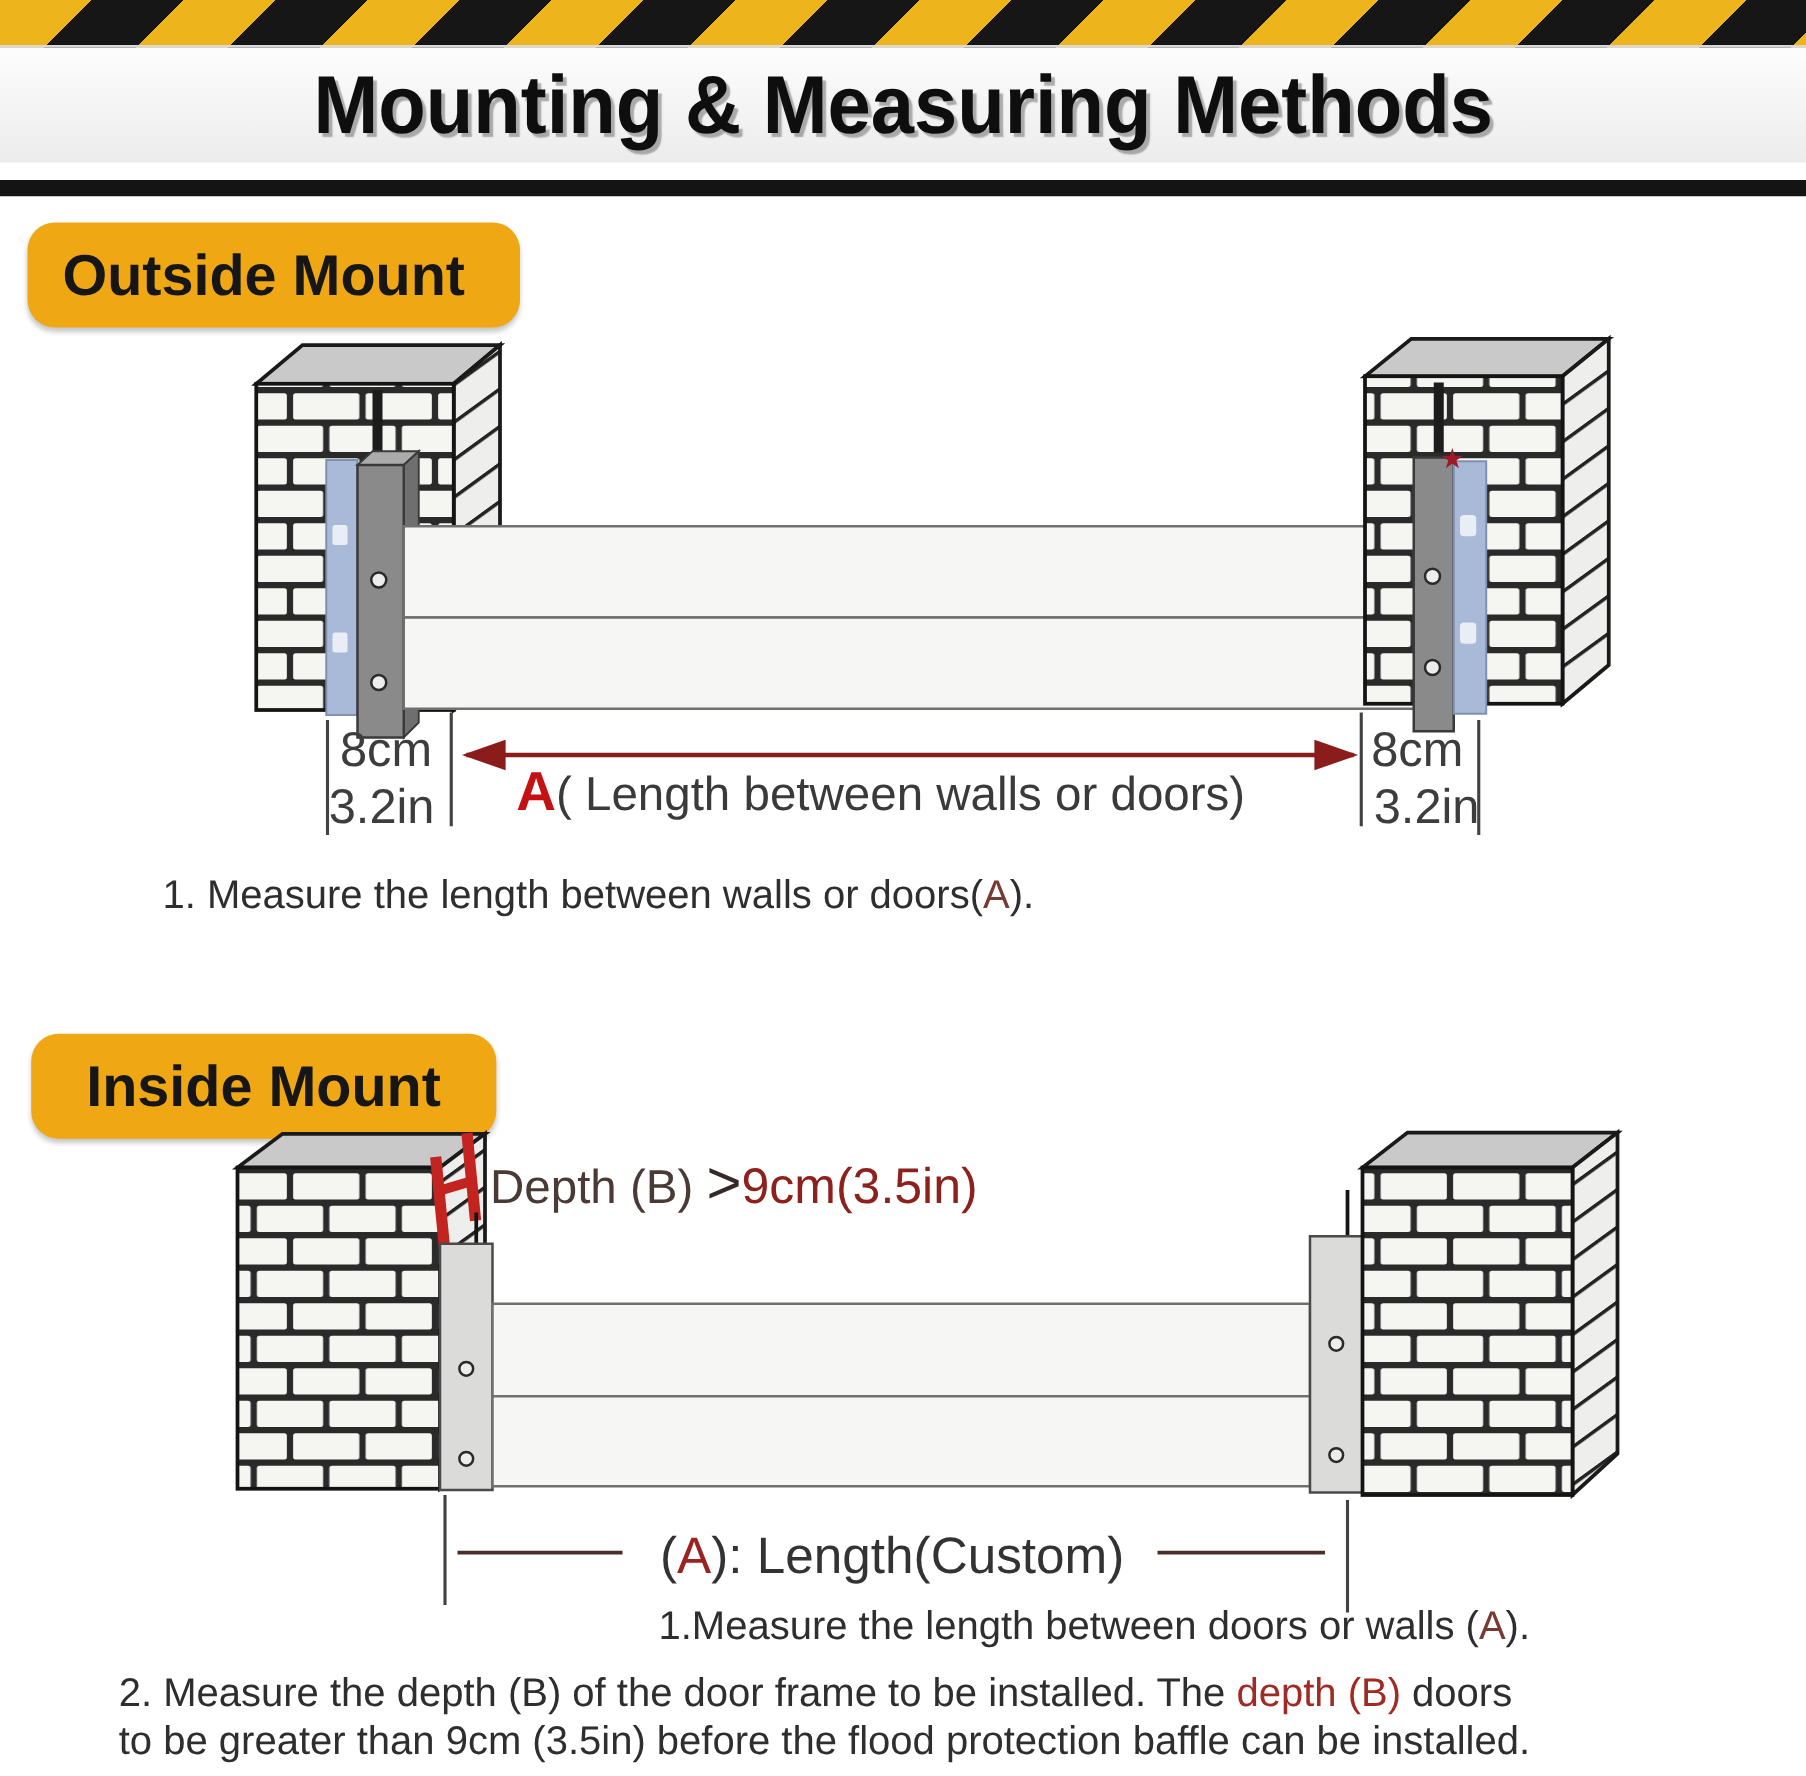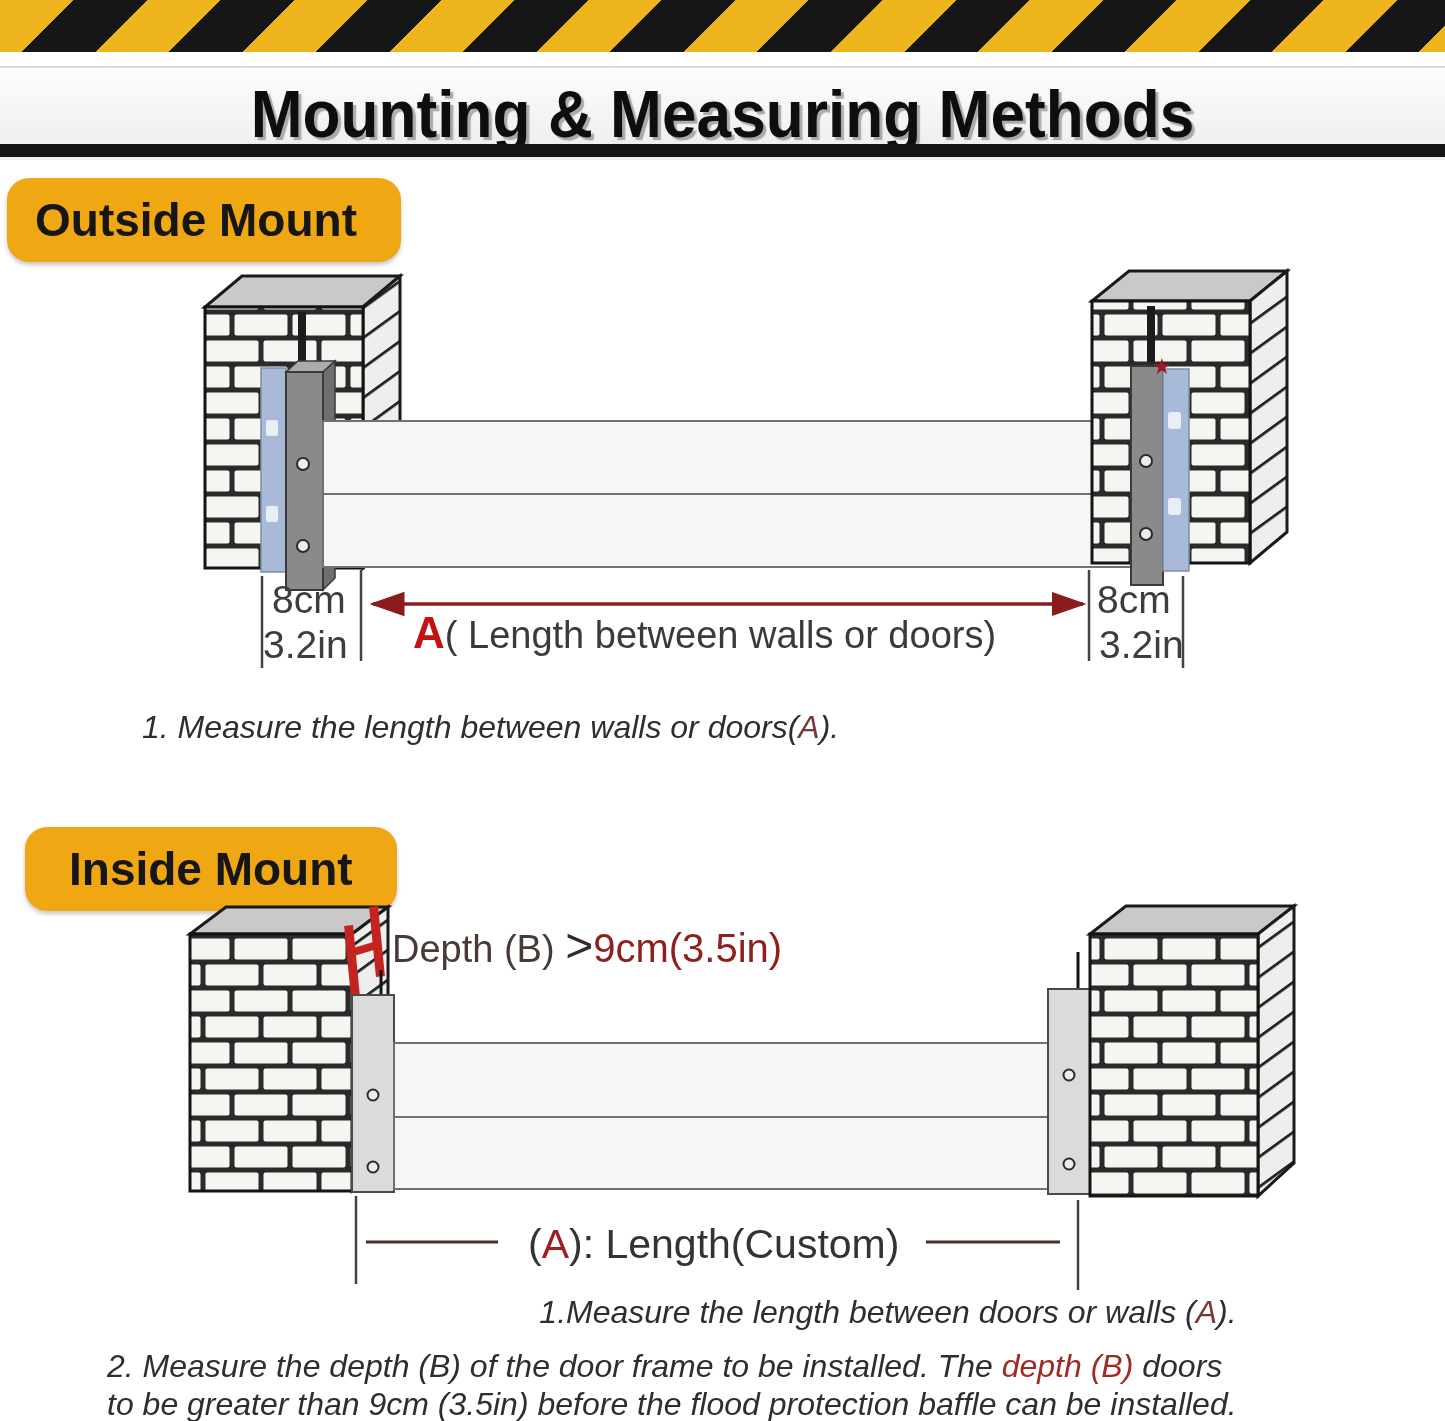--- a/index.html
+++ b/index.html
@@ -7,41 +7,41 @@
     position:relative; width:1445px; height:1421px; overflow:hidden;
     background:#ffffff; font-family:"Liberation Sans", sans-serif;
   }
 
   
   .hazard-band {
     position:absolute; left:0; top:0; width:1445px; height:52px;
     background:repeating-linear-gradient(135deg,#edb41b 0 52px,#161616 52px 104px);
   }
   .title-band {
-    position:absolute; left:0; top:66px; width:1445px; height:92px;
+    position:absolute; left:0; top:36px; width:1445px; height:92px;
     background:linear-gradient(#fdfdfd,#ececec);
     border-top:2px solid #d8d8d8;
     display:flex; align-items:center; justify-content:center;text-align:right;
   }
   .title-band h1 {
     margin:0; font-size:61px; font-weight:700; color:#0e0e0e;
     letter-spacing:0px; transform:scale(1.02,1.08);
     text-shadow:3px 3px 1px rgba(110,110,110,.55);
     white-space:nowrap;
   }
   .black-bar { position:absolute; left:0; top:144px; width:1445px; height:13px; background:#141414; }
 
   
   .badge {
     position:absolute; background:#f0a714; border-radius:22px;
     color:#161616; font-size:46px; font-weight:600;
     padding:15px 44px; box-shadow:0 3px 4px rgba(0,0,0,.22);
     white-space:nowrap;
   }
-  .badge-outside { left:7px; top:178px;padding-left:28px; }
+  .badge-outside { left:22px; top:178px;padding-left:28px; }
   .badge-inside  { left:25px; top:803px;margin-top:24px; }
 
   
   svg { position:absolute; left:0; }
   #outside-diagram { top:262px; }
   #inside-diagram  { top:896px; }
 
   .top-face   { fill:#c9c9c9; stroke:#1a1a1a; stroke-width:3; }
   .side-face  { fill:url(#sideHatch); stroke:#1a1a1a; stroke-width:3; }
   .brick-face { fill:url(#brick); stroke:#141414; stroke-width:3; }
@@ -67,21 +67,21 @@
   .lbl-rest   { font-size:38px; fill:#3a3a3a; }
   .depth-lbl  { font-size:38px; fill:#4a3a36; }
   .depth-gt   { font-size:48px; fill:#352827; }
   .depth-val  { font-size:40px; fill:#8d211d; }
   .span-dark  { font-size:41px; fill:#333333; }
   .span-red   { font-size:41px; fill:#9c2121; }
   .star       { font-size:22px; fill:#9c1b26; }
 
   
   .steps { position:absolute; color:#2e2e2e; font-size:32px; }
-  .steps p { margin:12px;font-style:italic; }
+  .steps p { margin:0; }
   .steps-outside { left:130px; top:690px; }
   .steps-outside p { line-height:50px; }
   .steps-bottom { left:95px; top:1282px; }
   .steps-bottom .step1 { margin-bottom:16px;text-align:right; }
   .steps-bottom .step2 { line-height:38px; }
   .hl-red    { color:#a02a24; }
   .hl-maroon { color:#7a3a34; }
 </style>
 </head>
 <body>

